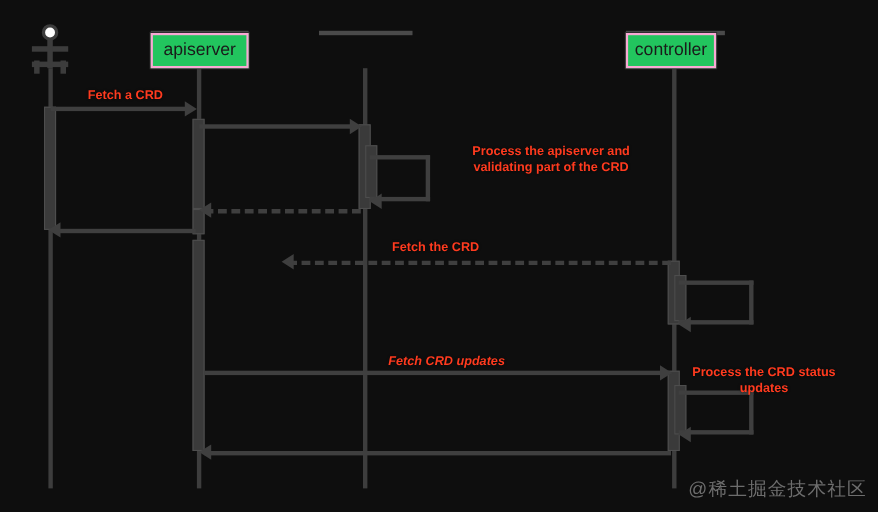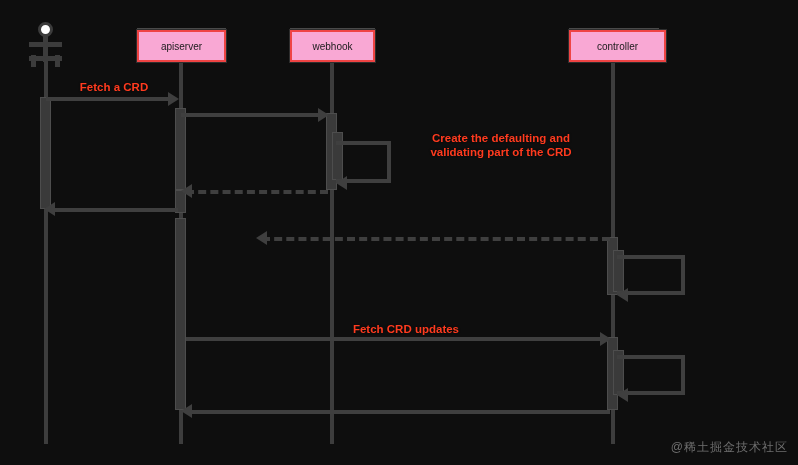--- a/index.html
+++ b/index.html
@@ -12,24 +12,24 @@
     width: 798px;
     height: 465px;
     background: #0e0e0e;
     font-family: "Liberation Sans", sans-serif;
     overflow: hidden;
   }
 
   
   .participant {
     position: absolute;
-    background: #f9a8d4;
-    border: 2px solid #ef4444;
+    background: #22c55e;
+    border: 2px solid #f9a8d4;
     color: #1a1a1a;
-    font-size: 10px;
+    font-size: 16px;
     display: flex;
     align-items: center;
     justify-content: center;
     box-sizing: border-box;
     box-shadow: 0 0 0 1px #2e2e2e;
   }
   .pbar {
     position: absolute;
     background: #4a4a4a;
     height: 4px;
@@ -132,21 +132,21 @@
     line-height: 14px;
     text-align: center;
     text-shadow: 0 0 2px rgba(0,0,0,0.6);
     white-space: pre-line;
   }
 
   
   .watermark {
     position: absolute;
     color: #8d8d8d;
-    font-size: 12px;
+    font-size: 17px;
     letter-spacing: 1px;
     right: 10px;
     bottom: 9px;
     opacity: 0.75;
   }
 </style>
 </head>
 <body>
 
 <div id="canvas">
@@ -164,26 +164,23 @@
     <div class="legL"></div>
     <div class="legR"></div>
   </div>
 
   <div class="pbar" style="left:137px; top:28px; width:89px;"></div>
   <div class="participant" style="left:137px; top:30px; width:89px; height:32px;">
     <span>apiserver</span>
   </div>
 
   <div class="pbar" style="left:290px; top:28px; width:85px;"></div>
-  <div class="participant" style="left:290px; top:30px; width:85px; height:32px;">
-    <span>webhook</span>
-  </div>
 
   <div class="pbar" style="left:569px; top:28px; width:90px;"></div>
-  <div class="participant" style="left:569px; top:30px; width:97px; height:32px;">
+  <div class="participant" style="left:569px; top:30px; width:82px; height:32px;">
     <span>controller</span>
   </div>
 
   <div class="activation" style="left:40px;  top:97px;  height:112px;"></div>
   <div class="activation" style="left:175px; top:108px; height:82px;"></div>
   <div class="activation" style="left:175px; top:190px; height:23px;"></div>
   <div class="activation" style="left:175px; top:218px; height:192px;"></div>
   <div class="activation" style="left:326px; top:113px; height:77px;"></div>
   <div class="activation" style="left:332px; top:132px; height:48px;"></div>
   <div class="activation" style="left:607px; top:237px; height:58px;"></div>
@@ -215,19 +212,22 @@
   <div class="msg" style="left:186px; top:337px; width:420px;"></div>
   <div class="arrowR" style="left:600px; top:332px;"></div>
 
   <div class="selfloop" style="left:617px; top:355px; width:68px; height:40px;"></div>
   <div class="arrowL" style="left:617px; top:388px;"></div>
 
   <div class="msg" style="left:186px; top:410px; width:424px;"></div>
   <div class="arrowL" style="left:181px; top:404px;"></div>
 
   <div class="label" style="left:66px;  top:80px;  width:96px;">Fetch a CRD</div>
-  <div class="label" style="left:406px; top:131px; width:190px;">Create the defaulting and
+  <div class="label" style="left:406px; top:131px; width:190px;">Process the apiserver and
 validating part of the CRD</div>
-  <div class="label" style="left:341px; top:322px; width:130px;">Fetch CRD updates</div>
+  <div class="label" style="left:341px; top:218px; width:110px;">Fetch the CRD</div>
+  <div class="label" style="left:341px; top:322px; width:130px;font-style:italic;">Fetch CRD updates</div>
+  <div class="label" style="left:607px; top:332px; width:175px;">Process the CRD status
+updates</div>
 
   <div class="watermark">@稀土掘金技术社区</div>
 
 </div>
 
 </body></html>

